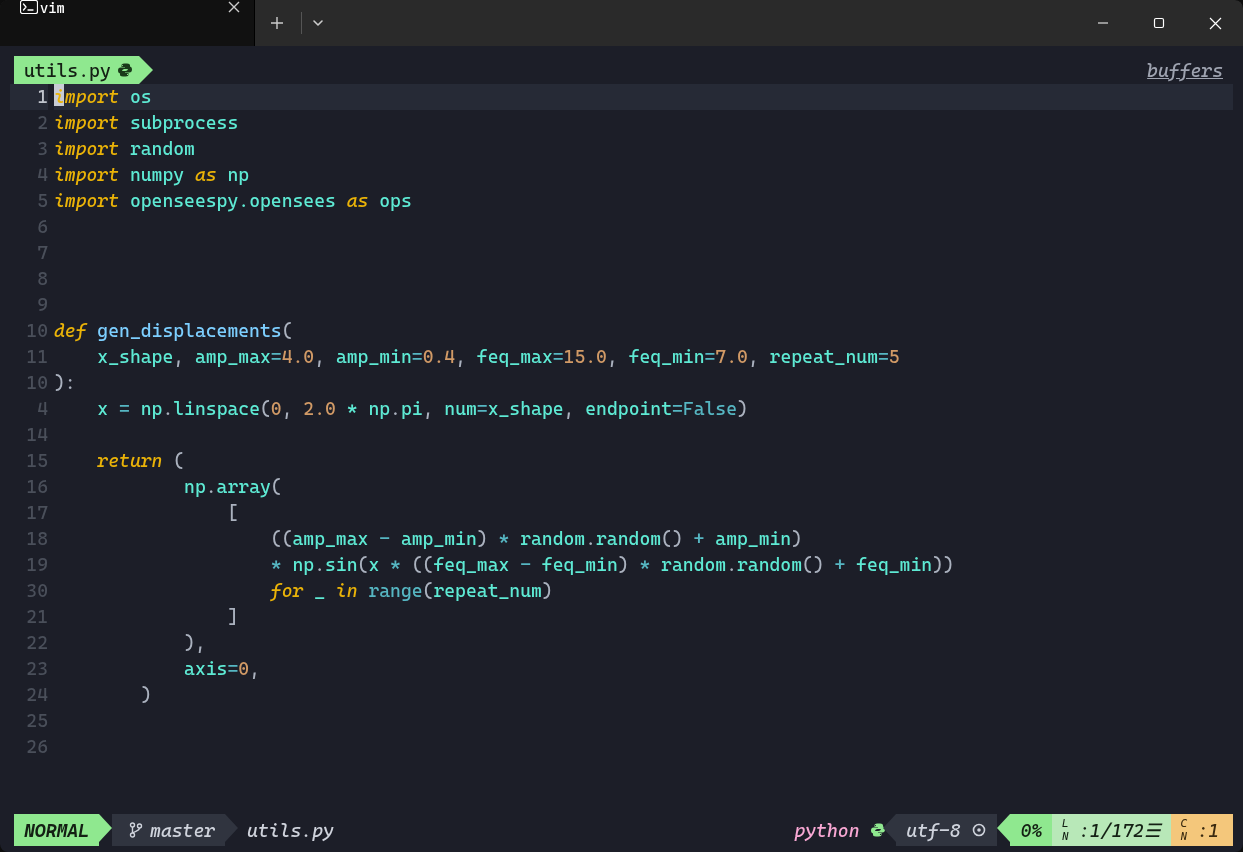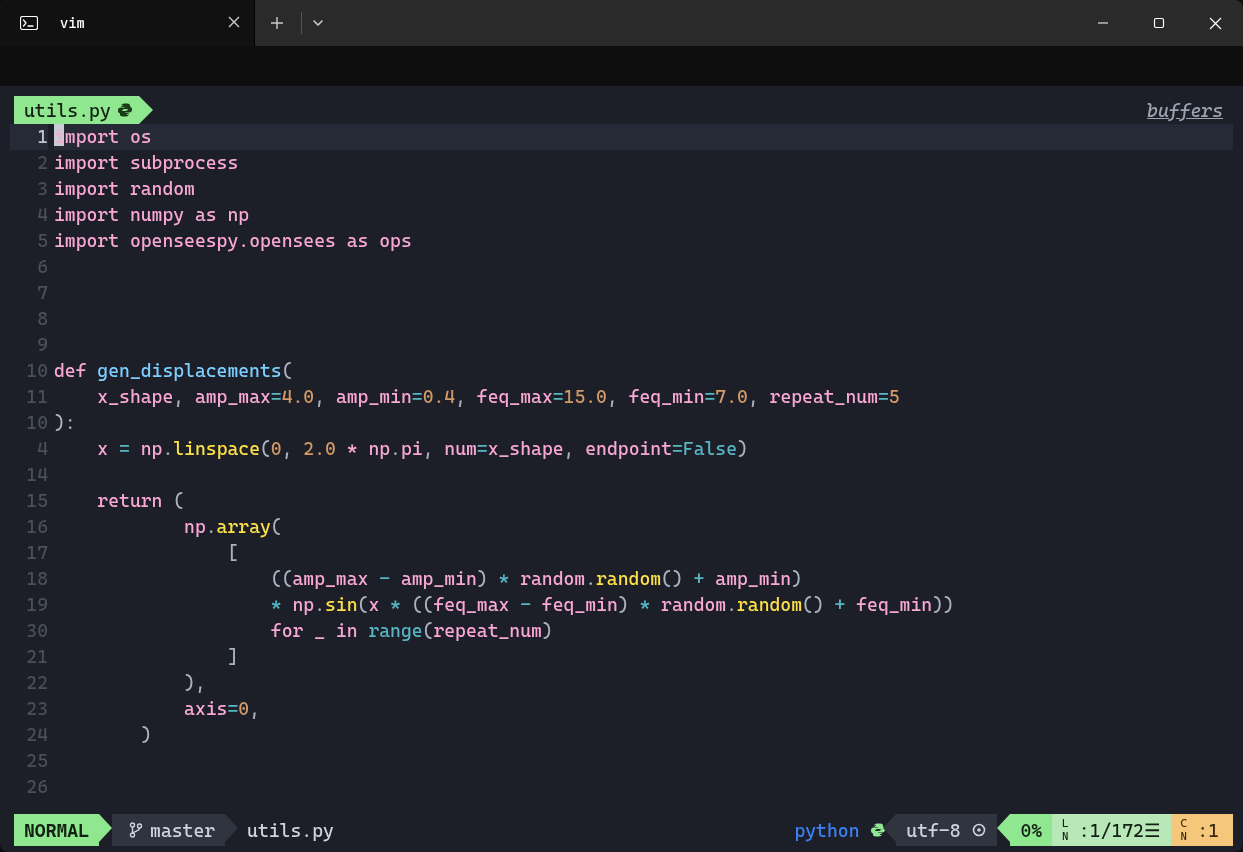--- a/index.html
+++ b/index.html
@@ -17,22 +17,22 @@
   .titlebar {
     height: 46px;
     background: #2a2a2a;
     display: flex;
     align-items: stretch;
     border-radius: 8px 8px 0 0;
     user-select: none;
   }
   .tab {
     display: flex;
-    align-items: center;
-    gap: 22px;
+    align-items: flex-start;
+    gap: 2px;
     padding: 0 14px 0 20px;
     background: #111;
     width: 255px;
     border-right: 1px solid #000;
     position: relative;
   }
   .tab-icon {
     width: 18px; height: 14px;
     display:flex; align-items:center; justify-content:center;
   }
@@ -44,21 +44,20 @@
   .tab-sep { width:1px; height:22px; background:#555; align-self:center; margin: 0 2px; }
   .winctrls { margin-left:auto; display:flex; }
   .winbtn { width: 56px; display:flex; align-items:center; justify-content:center; color:#fff; cursor:pointer; }
 
   
   .frame {
     position: absolute;
     top: 46px; left: 0; right: 0; bottom: 0;
     background: #1c1e28;
     padding: 10px 10px 10px 10px;
-    margin-top: 40px;
   }
   .inner {
     width: 100%; height: 100%;
     position: relative;
     background: #1c1e28;
     display: flex;
     flex-direction: column;
   }
 
   
@@ -114,58 +113,58 @@
   .gutter .ln.current { background: #262a36; color:#c0c4cc; }
   .cursor {
     display:inline-block;
     width: 10px; height: 22px;
     background:#c8ccd4;
     vertical-align: -3px;
     margin-right:-10px;
   }
 
   
-  .kw   { color: #f9a8d4; }
+  .kw   { color: #eab308; font-style: italic; }
   .str  { color: #9ece6a; }
   .num  { color: #d19a66; }
-  .fn   { color: #fde047; }
-  .id   { color: #f9a8d4; text-align: center; }
+  .fn   { color: #5eead4; }
+  .id   { color: #5eead4; text-align: center; }
   .bool { color: #56b6c2; }
   .op   { color: #56b6c2; }
   .punct{ color: #abb2bf; }
   .builtin{ color:#56b6c2; }
   .defname{ color:#7dcfff; }
 
   
   .status {
     height: 28px;
     display:flex;
     align-items:stretch;
     font-weight:500;
     background: #1c1e28;
     color:#9ea3b0;
     padding: 0 0 0 4px;
     margin-top: 4px;
   }
-  .seg { display:flex; align-items:center; padding: 16px 10px; position:relative; }
+  .seg { display:flex; align-items:center; padding: 16px 10px; position:relative;font-style:italic; }
   .seg.mode { background:#8fe88f; color:#142014; font-weight:700; }
   .seg.mode::after{
     content:""; position:absolute; right:-13px; top:0;
     border-top:14px solid transparent; border-bottom:14px solid transparent;
     border-left:13px solid #8fe88f;
   }
   .seg.branch { background:#30343f; color:#cfd3dc; margin-left:13px; padding-left:16px;}
   .seg.branch::after{
     content:""; position:absolute; right:-13px; top:0;
     border-top:14px solid transparent; border-bottom:14px solid transparent;
     border-left:13px solid #30343f;
   }
   .seg.file { padding-left: 22px; color:#cfd3dc; }
   .spacer { flex:1; }
-  .seg.ft { color:#3b82f6; }
+  .seg.ft { color:#f9a8d4; }
   .seg.enc { background:#30343f; color:#cfd3dc; position:relative; }
   .seg.enc::before{
     content:""; position:absolute; left:-13px; top:0;
     border-top:14px solid transparent; border-bottom:14px solid transparent;
     border-right:13px solid #30343f;
   }
   .seg.pct { background:#8fe88f; color:#142014; position:relative; margin-left:13px;}
   .seg.pct::before{
     content:""; position:absolute; left:-13px; top:0;
     border-top:14px solid transparent; border-bottom:14px solid transparent;

